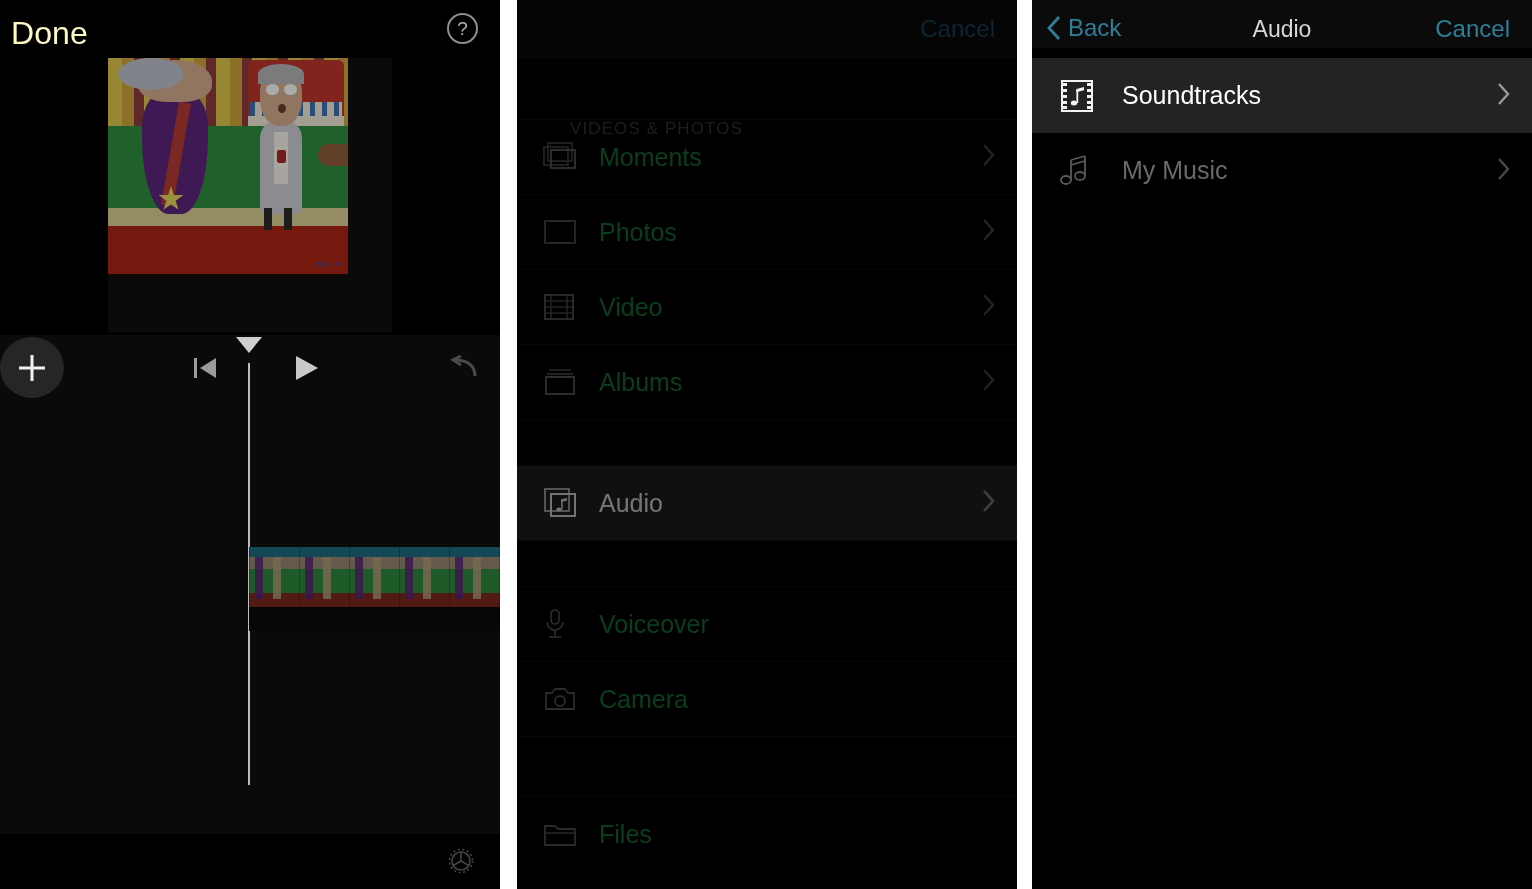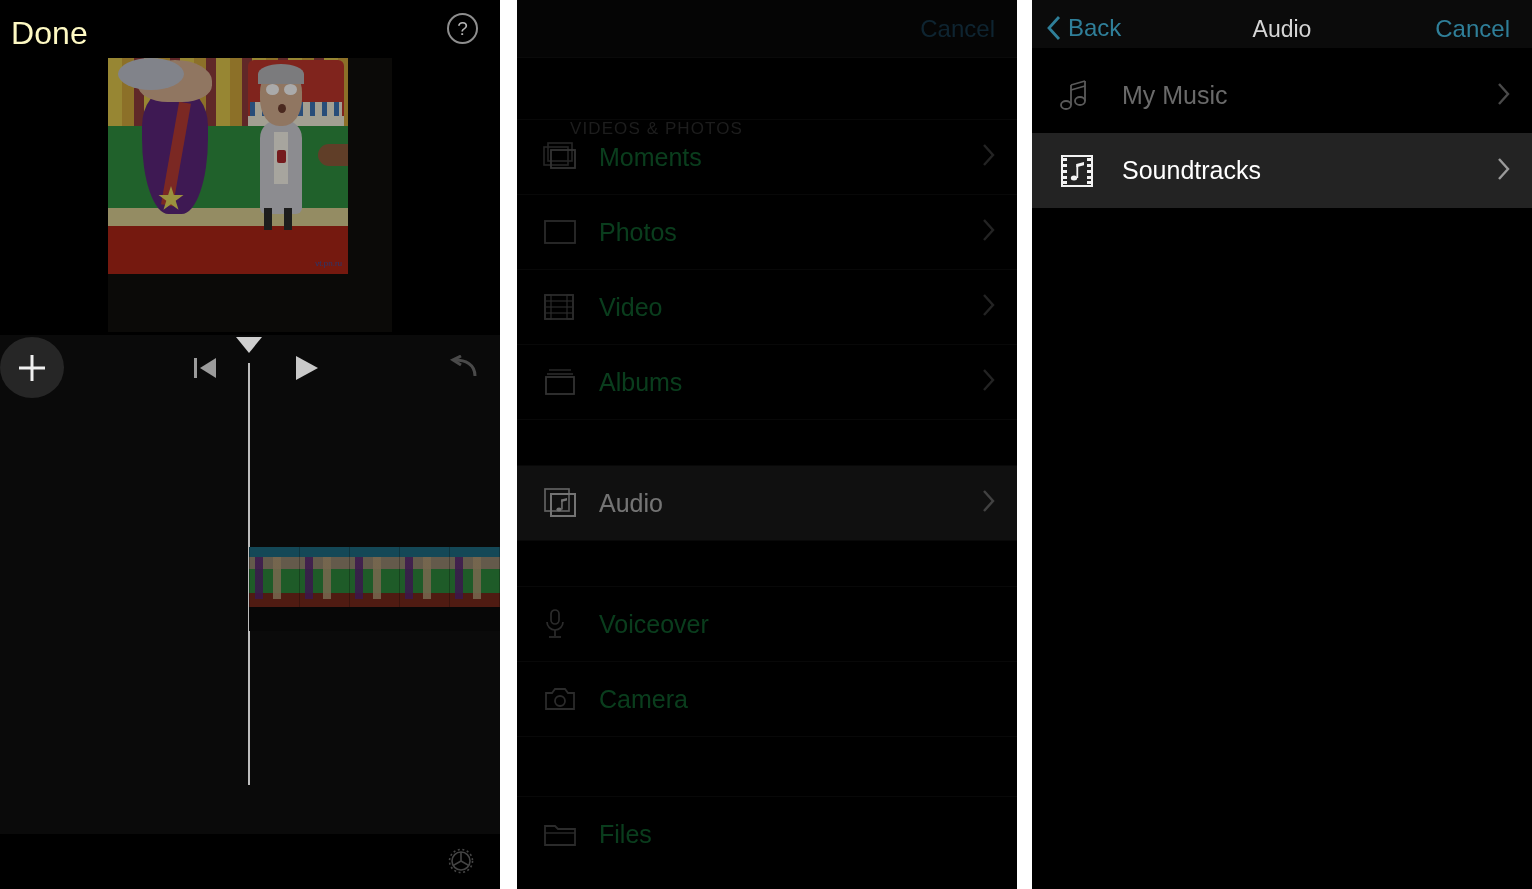--- a/index.html
+++ b/index.html
@@ -444,41 +444,20 @@
           <polyline points="13,3 3,14 13,25" stroke="#2f7f99" stroke-width="2.8" fill="none"></polyline>
         </svg>
         <span>Back</span>
       </div>
       <div class="rp-title">Audio</div>
       <div class="rp-cancel">Cancel</div>
     </div>
 
     <div class="rp-list">
 
-      <div class="rrow">
-        <span class="ricon">
-          <svg width="36" height="36" viewBox="0 0 36 36">
-            <g stroke="#5a5a5a" stroke-width="1.8" fill="none">
-              <ellipse cx="8" cy="27" rx="5" ry="4"></ellipse>
-              <ellipse cx="22" cy="23" rx="5" ry="4"></ellipse>
-              <line x1="13" y1="27" x2="13" y2="7"></line>
-              <line x1="27" y1="23" x2="27" y2="3"></line>
-              <line x1="13" y1="7" x2="27" y2="3"></line>
-              <line x1="13" y1="12" x2="27" y2="8"></line>
-            </g>
-          </svg>
-        </span>
-        <span class="rlabel">My Music</span>
-        <span class="rchev">
-          <svg width="16" height="28" viewBox="0 0 16 28">
-            <polyline points="3,4 12,14 3,24" stroke="#4a4a4a" stroke-width="2.4" fill="none"></polyline>
-          </svg>
-        </span>
-      </div>
-
       <div class="rrow hl">
         <span class="ricon">
           <svg width="40" height="36" viewBox="0 0 40 36">
             <rect x="4" y="3" width="30" height="30" stroke="#f2f2f2" stroke-width="2" fill="none"></rect>
             <g fill="#f2f2f2">
               <rect x="5" y="5" width="4" height="3"></rect>
                 <rect x="5" y="11" width="4" height="3"></rect>
               <rect x="5" y="17" width="4" height="3"></rect>
                 <rect x="5" y="23" width="4" height="3"></rect>
               <rect x="5" y="28" width="4" height="3"></rect>
@@ -496,16 +475,37 @@
           </svg>
         </span>
         <span class="rlabel">Soundtracks</span>
         <span class="rchev">
           <svg width="16" height="28" viewBox="0 0 16 28">
             <polyline points="3,4 12,14 3,24" stroke="#9a9a9a" stroke-width="2.4" fill="none"></polyline>
           </svg>
         </span>
       </div>
 
+      <div class="rrow">
+        <span class="ricon">
+          <svg width="36" height="36" viewBox="0 0 36 36">
+            <g stroke="#5a5a5a" stroke-width="1.8" fill="none">
+              <ellipse cx="8" cy="27" rx="5" ry="4"></ellipse>
+              <ellipse cx="22" cy="23" rx="5" ry="4"></ellipse>
+              <line x1="13" y1="27" x2="13" y2="7"></line>
+              <line x1="27" y1="23" x2="27" y2="3"></line>
+              <line x1="13" y1="7" x2="27" y2="3"></line>
+              <line x1="13" y1="12" x2="27" y2="8"></line>
+            </g>
+          </svg>
+        </span>
+        <span class="rlabel">My Music</span>
+        <span class="rchev">
+          <svg width="16" height="28" viewBox="0 0 16 28">
+            <polyline points="3,4 12,14 3,24" stroke="#4a4a4a" stroke-width="2.4" fill="none"></polyline>
+          </svg>
+        </span>
+      </div>
+
     </div>
   </div>
 
 </div>
 
 </body></html>

